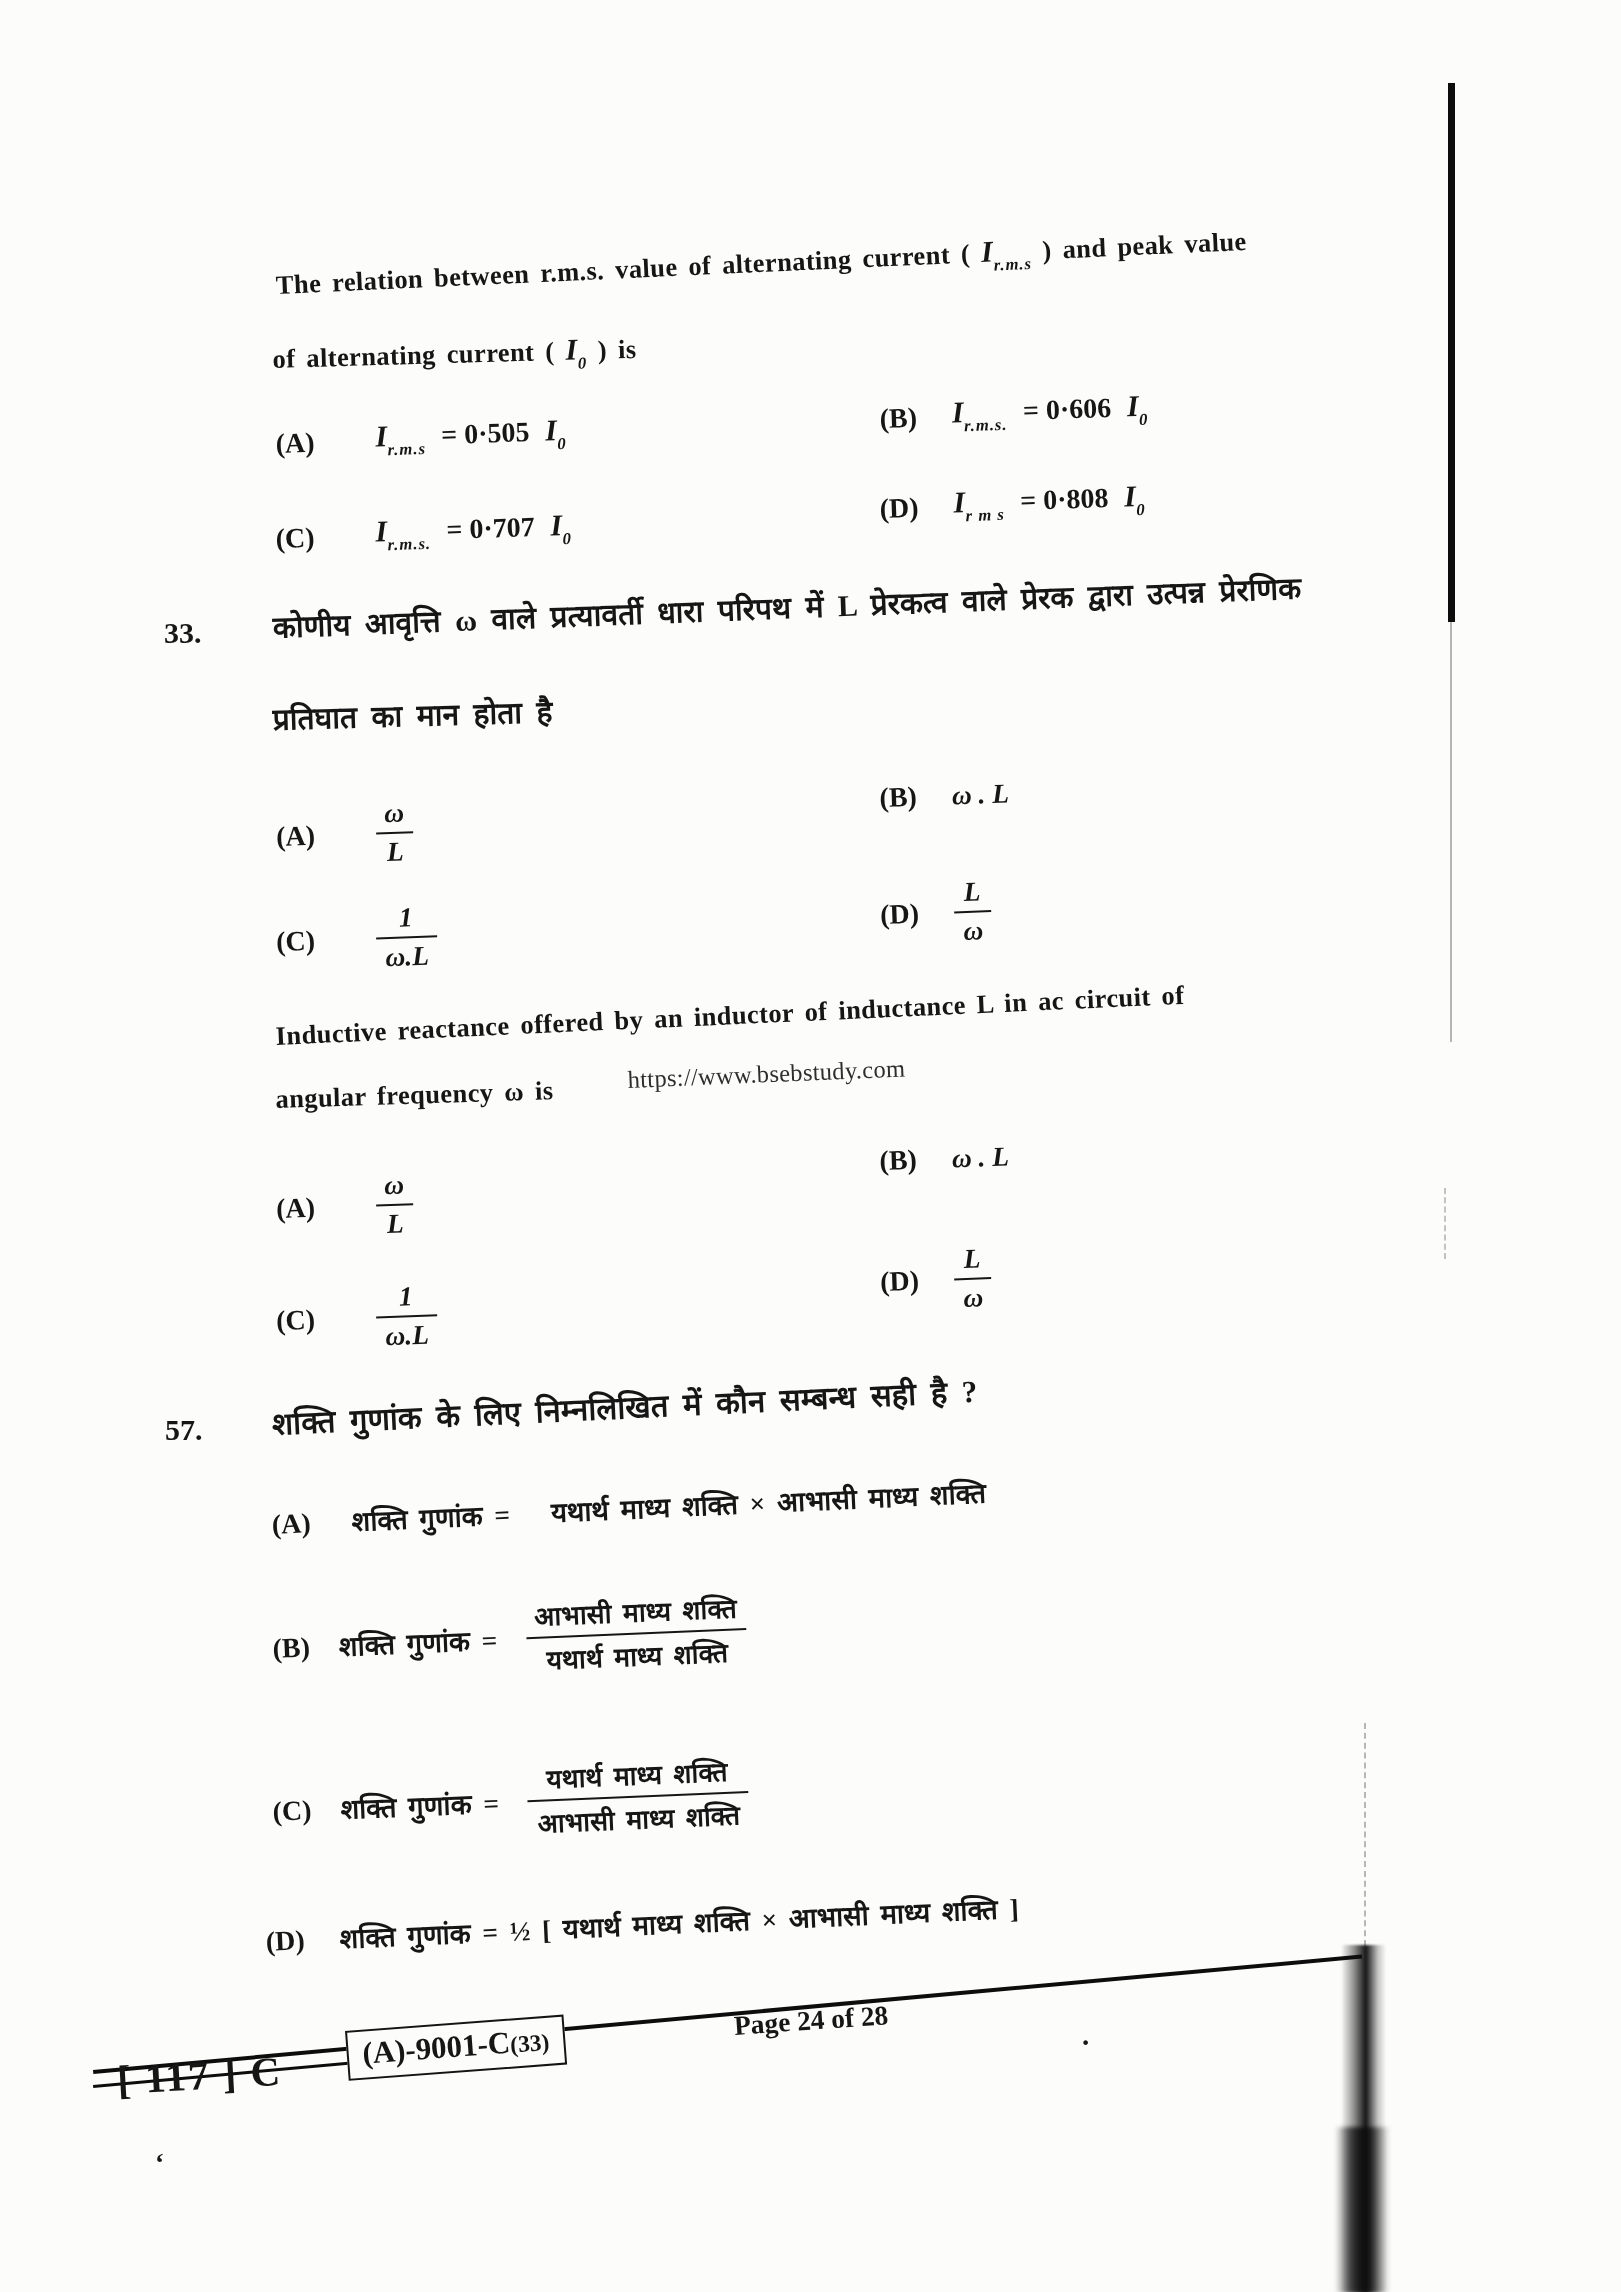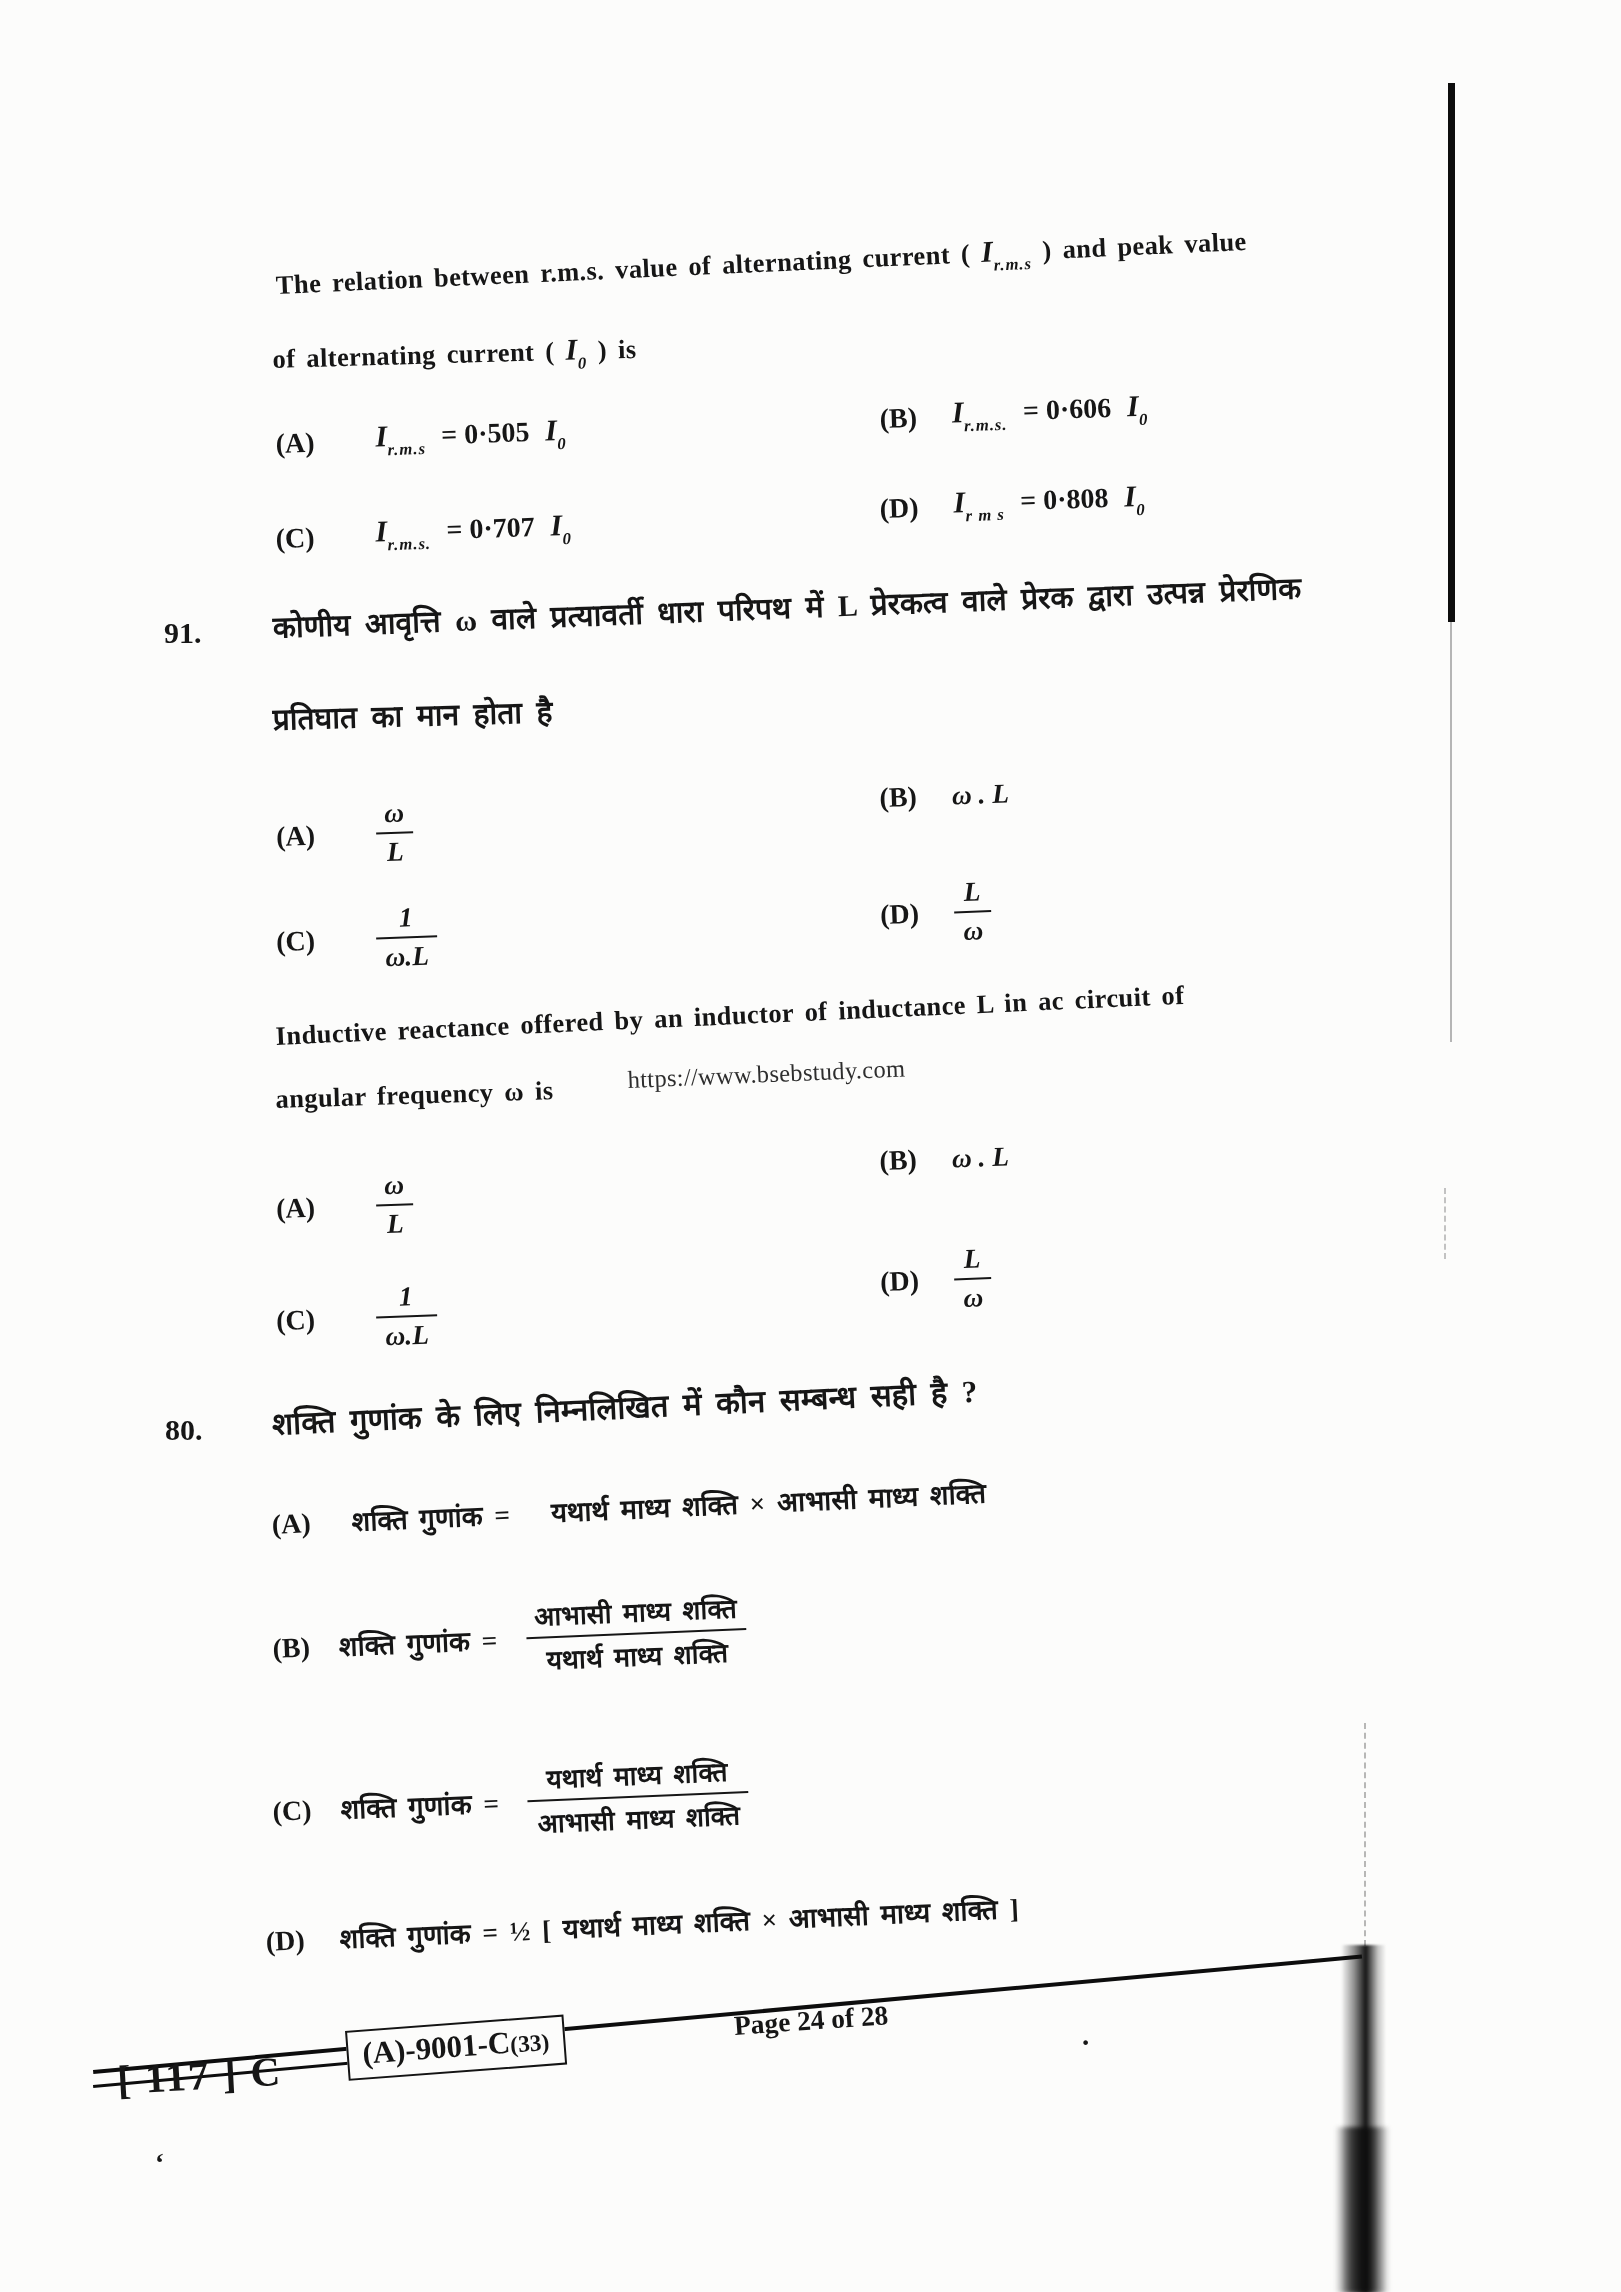--- a/index.html
+++ b/index.html
@@ -70,21 +70,21 @@
   </div>
   <div class="optrow gapR" style="left:879px;top:488px;transform:rotate(-2deg);transform-origin:0 0;">
     <span class="olabel">(D)</span>
     <span>
       <span class="math">I</span><span class="msub">r m s</span>
       <span class="rhs">= 0·808</span>
       <span class="math">I</span><span class="msub">0</span>
     </span>
   </div>
 
-  <div class="abs qnum" style="left:164px;top:616px;">91.</div>
+  <div class="abs qnum" style="left:164px;top:616px;">33.</div>
   <div class="abs hi" style="left:272px;top:606px;transform:rotate(-2.2deg);transform-origin:0 0;">कोणीय आवृत्ति ω वाले प्रत्यावर्ती धारा परिपथ में L प्रेरकत्व वाले प्रेरक द्वारा उत्पन्न प्रेरणिक</div>
   <div class="abs hi" style="left:272px;top:698px;transform:rotate(-1.6deg);transform-origin:0 0;">प्रतिघात का मान होता है</div>
 
   <div class="optrow gapL" style="left:275px;top:802px;transform:rotate(-2deg);transform-origin:0 0;">
     <span class="olabel">(A)</span>
     <span class="frac">
       <span class="fnum gm">ω</span>
       <span class="fden gm">L</span>
     </span>
   </div>
@@ -130,21 +130,21 @@
     </span>
   </div>
   <div class="optrow gapR" style="left:879px;top:1247px;transform:rotate(-2deg);transform-origin:0 0;">
     <span class="olabel">(D)</span>
     <span class="frac">
       <span class="fnum gm">L</span>
       <span class="fden gm">ω</span>
     </span>
   </div>
 
-  <div class="abs qnum" style="left:165px;top:1413px;">80.</div>
+  <div class="abs qnum" style="left:165px;top:1413px;">57.</div>
   <div class="abs hi" style="left:271px;top:1402px;transform:rotate(-2.7deg);transform-origin:0 0;font-size:31px;">शक्ति गुणांक के लिए निम्नलिखित में कौन सम्बन्ध सही है ?</div>
 
   <div class="optrow" style="left:271px;top:1506px;gap:41px;transform:rotate(-2.6deg);transform-origin:0 0;">
     <span class="olabel">(A)</span>
     <span class="hlhs">शक्ति गुणांक =</span>
     <span class="hlhs">यथार्थ माध्य शक्ति × आभासी माध्य शक्ति</span>
   </div>
 
   <div class="optrow" style="left:271px;top:1609px;gap:29px;transform:rotate(-2.4deg);transform-origin:0 0;">
     <span class="olabel">(B)</span>

